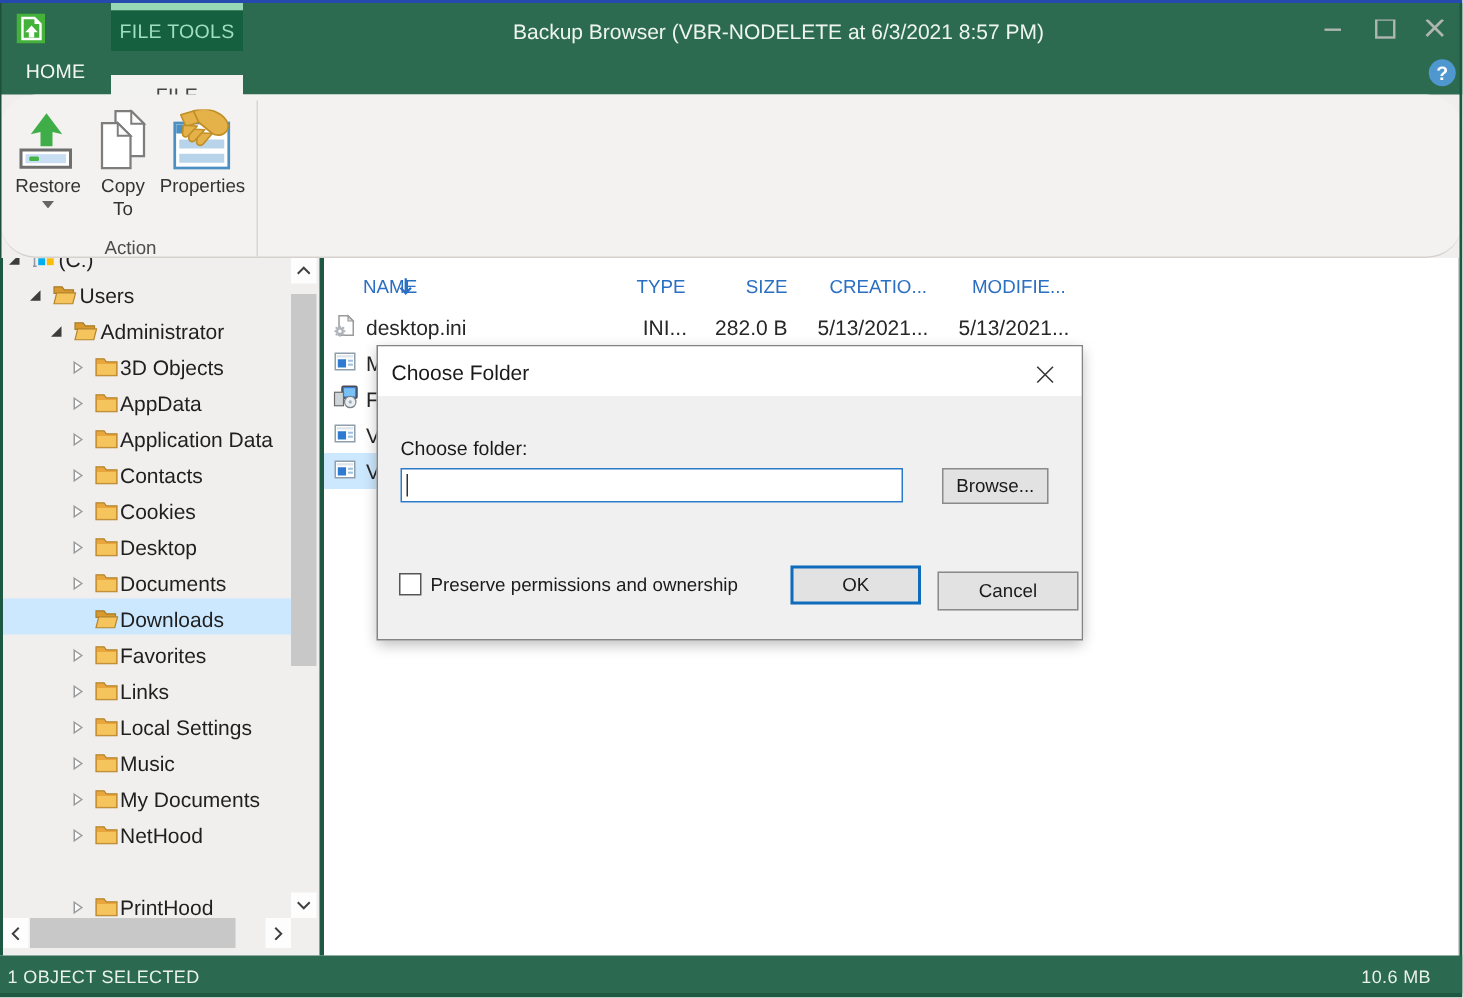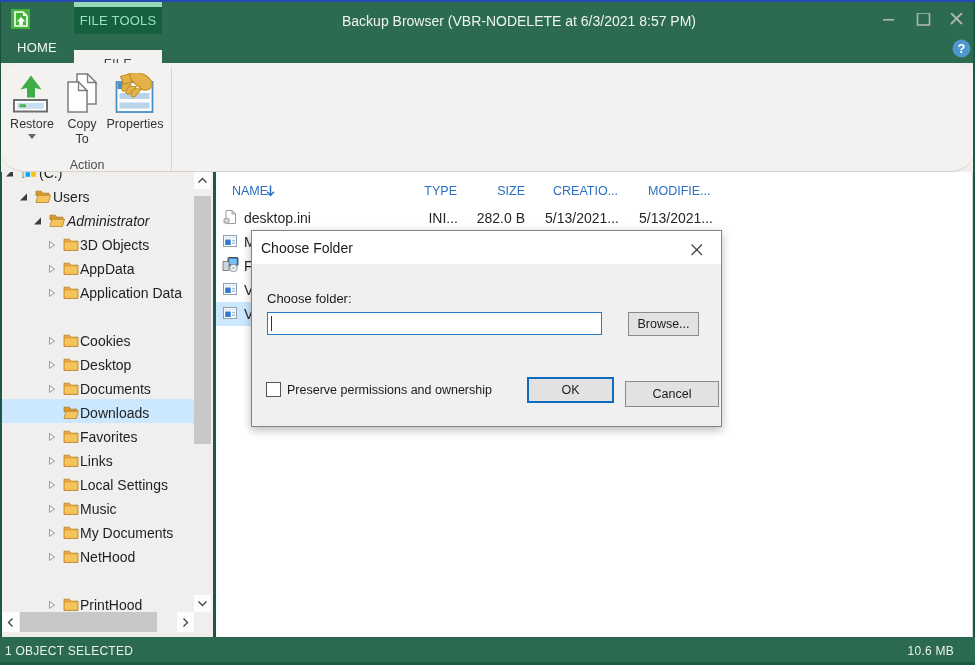--- a/index.html
+++ b/index.html
@@ -124,21 +124,21 @@
 <div class="trow" style="top:11px;">
 <svg style="left:17px;top:9px" width="10" height="10" viewBox="0 0 10 10">
         <polygon points="8,1.5 8,8.5 1,8.5" fill="#3c3c3c"></polygon>
       </svg>
 <svg style="left:33px;top:5px" width="16" height="16" viewBox="0 0 16 16">
         <path d="M1 3.2 h5.4 l1.5 2 H14 v2.4 H1 z" fill="#d8992f" stroke="#a97e28" stroke-width="0.8"></path>
         <path d="M2.8 7.2 H15.4 L13.5 14.5 H1 z" fill="#f5c45c" stroke="#b5852c" stroke-width="0.8"></path>
       </svg>
 <span class="lbl" style="left:51px">Users</span>
 </div>
-<div class="trow" style="top:35px;font-style:italic;">
+<div class="trow" style="top:35px;">
 <svg style="left:31px;top:9px" width="10" height="10" viewBox="0 0 10 10">
         <polygon points="8,1.5 8,8.5 1,8.5" fill="#3c3c3c"></polygon>
       </svg>
 <svg style="left:47px;top:5px" width="16" height="16" viewBox="0 0 16 16">
         <path d="M1 3.2 h5.4 l1.5 2 H14 v2.4 H1 z" fill="#d8992f" stroke="#a97e28" stroke-width="0.8"></path>
         <path d="M2.8 7.2 H15.4 L13.5 14.5 H1 z" fill="#f5c45c" stroke="#b5852c" stroke-width="0.8"></path>
       </svg>
 <span class="lbl" style="left:65px">Administrator</span>
 </div>
 <div class="trow" style="top:59px;">
@@ -163,20 +163,30 @@
 </div>
 <div class="trow" style="top:107px;">
 <svg style="left:45px;top:9px" width="10" height="10" viewBox="0 0 10 10">
         <polygon points="2.5,1.5 7.5,5 2.5,8.5" fill="#fbfbfb" stroke="#9b9b9b" stroke-width="1"></polygon>
       </svg>
 <svg style="left:61px;top:5px" width="16" height="16" viewBox="0 0 16 16">
         <path d="M1 3.2 h5.4 l1.5 2 H15 v9.3 H1 z" fill="#e9a63c" stroke="#b5852c" stroke-width="0.8"></path>
         <path d="M1.7 6.6 h12.6 v7.2 H1.7 z" fill="#f5c45c"></path>
       </svg>
 <span class="lbl" style="left:78px">Application Data</span>
+</div>
+<div class="trow" style="top:131px;">
+<svg style="left:45px;top:9px" width="10" height="10" viewBox="0 0 10 10">
+        <polygon points="2.5,1.5 7.5,5 2.5,8.5" fill="#fbfbfb" stroke="#9b9b9b" stroke-width="1"></polygon>
+      </svg>
+<svg style="left:61px;top:5px" width="16" height="16" viewBox="0 0 16 16">
+        <path d="M1 3.2 h5.4 l1.5 2 H15 v9.3 H1 z" fill="#e9a63c" stroke="#b5852c" stroke-width="0.8"></path>
+        <path d="M1.7 6.6 h12.6 v7.2 H1.7 z" fill="#f5c45c"></path>
+      </svg>
+<span class="lbl" style="left:78px">Contacts</span>
 </div>
 <div class="trow" style="top:155px;">
 <svg style="left:45px;top:9px" width="10" height="10" viewBox="0 0 10 10">
         <polygon points="2.5,1.5 7.5,5 2.5,8.5" fill="#fbfbfb" stroke="#9b9b9b" stroke-width="1"></polygon>
       </svg>
 <svg style="left:61px;top:5px" width="16" height="16" viewBox="0 0 16 16">
         <path d="M1 3.2 h5.4 l1.5 2 H15 v9.3 H1 z" fill="#e9a63c" stroke="#b5852c" stroke-width="0.8"></path>
         <path d="M1.7 6.6 h12.6 v7.2 H1.7 z" fill="#f5c45c"></path>
       </svg>
 <span class="lbl" style="left:78px">Cookies</span>
@@ -298,21 +308,21 @@
 <div style="position:absolute;left:18px;top:0;width:137px;height:20px;background:#c8c8c8"></div>
 <div style="position:absolute;left:175px;top:0;width:17px;height:20px;background:#fdfdfd"></div>
 <svg style="position:absolute;left:180px;top:6px" width="7" height="9" viewBox="0 0 7 9">
       <path d="M1.5 0.5 L5.5 4.5 L1.5 8.5" fill="none" stroke="#3f3f3f" stroke-width="1.3"></path>
     </svg>
 </div>
 <div class="abs" id="panesep"></div>
 <div class="abs" id="lborder"></div>
 
 <div class="abs" id="list">
-  <span class="hcell" style="left:16px">NAME</span>
+  <span class="hcell" style="left:26px">NAME</span>
   <svg style="position:absolute;left:49px;top:13px" width="11" height="12" viewBox="0 0 11 12">
       <path d="M5.5 0.5 V10 M2 6.8 L5.5 10.5 L9 6.8" fill="none" stroke="#2a6fc2" stroke-width="1.5"></path>
     </svg>
   <span class="hcell" style="left:180px;width:61px;text-align:right">TYPE</span>
   <span class="hcell" style="left:240px;width:69px;text-align:right">SIZE</span>
   <span class="hcell" style="left:337px">CREATIO...</span>
   <span class="hcell" style="left:432px">MODIFIE...</span>
   <div class="lrow" style="top:34px">
     <svg style="position:absolute;left:6px;top:3px" width="16" height="16" viewBox="0 0 16 16">
       <path d="M4 1.5 h6 l3.5 3.5 v9.5 H4 z" fill="#ffffff" stroke="#9a9a9a" stroke-width="1"></path>

